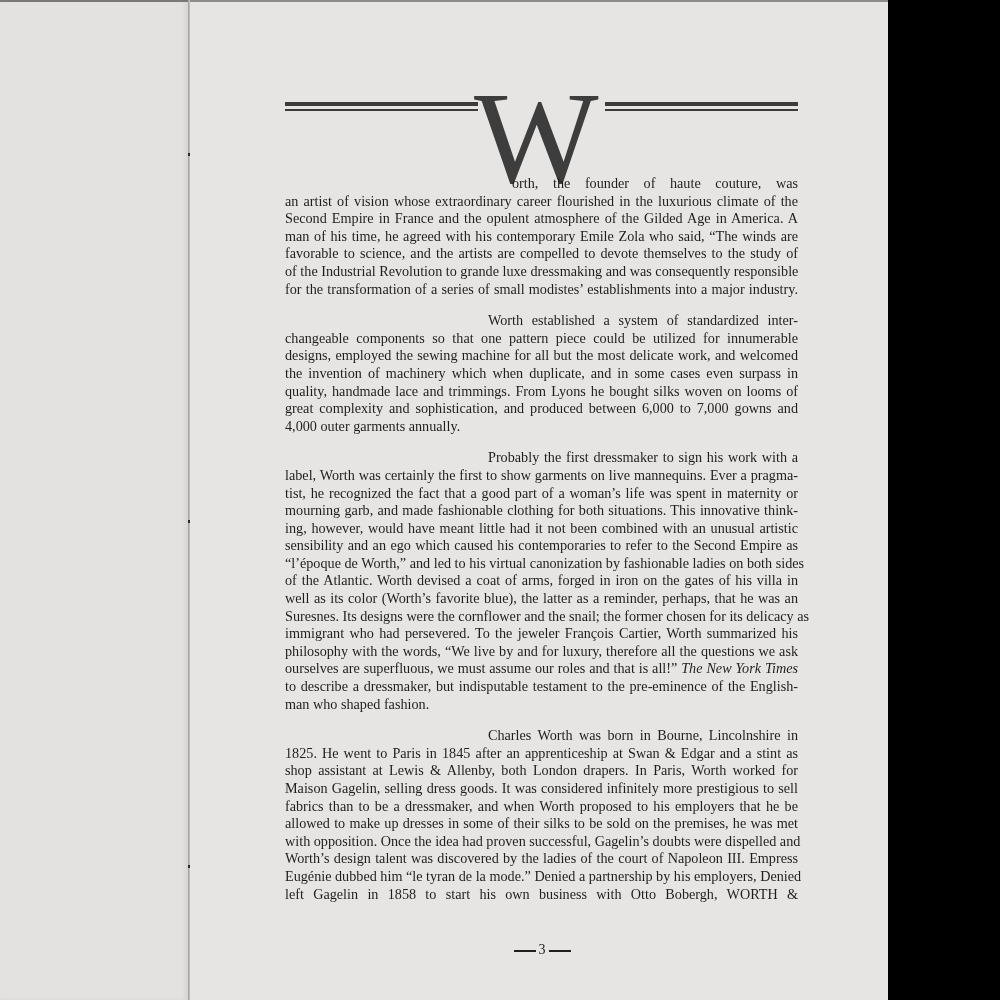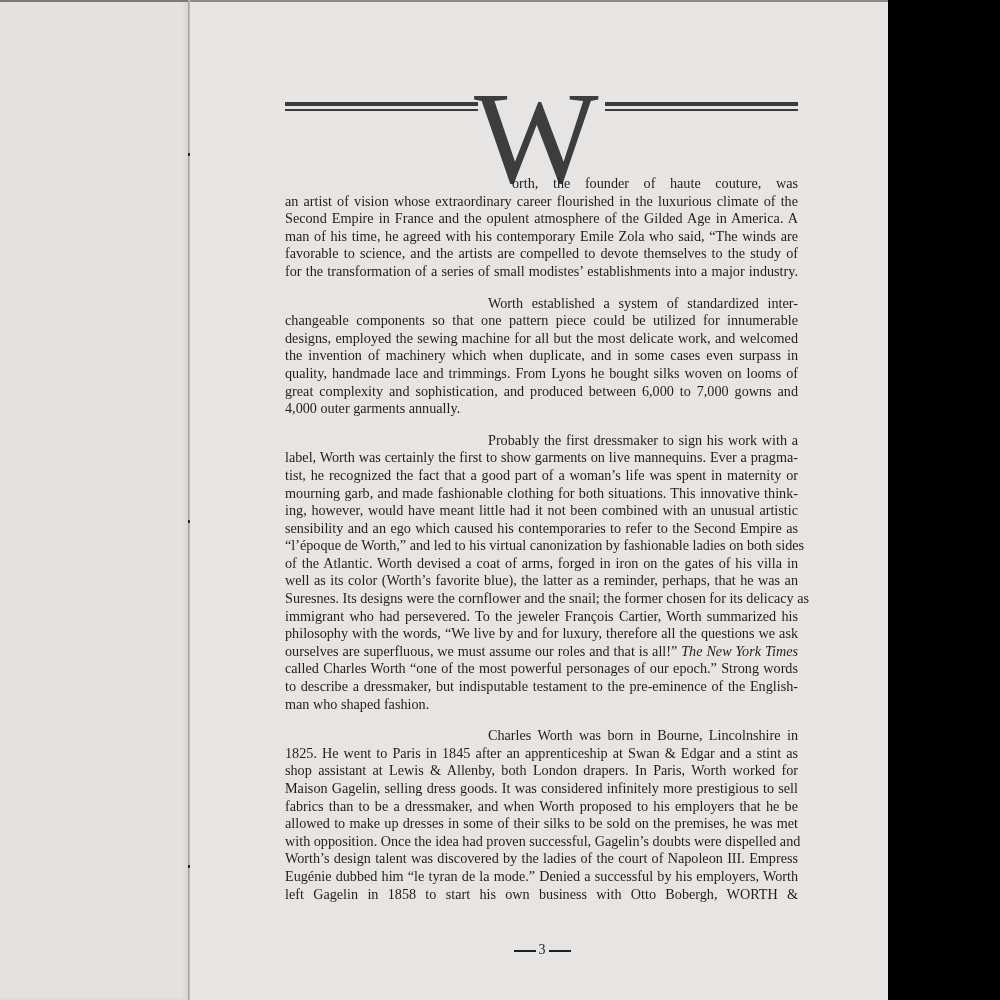--- a/index.html
+++ b/index.html
@@ -82,20 +82,21 @@
 <div class="dropcap">W</div>
 
 <div class="text-block">
 
   <div>
     <span class="line indent-first">orth, the founder of haute couture, was</span>
     <span class="line">an artist of vision whose extraordinary career flourished in the luxurious climate of the</span>
     <span class="line">Second Empire in France and the opulent atmosphere of the Gilded Age in America. A</span>
     <span class="line">man of his time, he agreed with his contemporary Emile Zola who said, “The winds are</span>
     <span class="line">favorable to science, and the artists are compelled to devote themselves to the study of</span>
+    <span class="line">of the Industrial Revolution to grande luxe dressmaking and was consequently responsible</span>
     <span class="line">for the transformation of a series of small modistes’ establishments into a major industry.</span>
   </div>
 
   <div>
     <span class="line indent-para">Worth established a system of standardized inter-</span>
     <span class="line">changeable components so that one pattern piece could be utilized for innumerable</span>
     <span class="line">designs, employed the sewing machine for all but the most delicate work, and welcomed</span>
     <span class="line">the invention of machinery which when duplicate, and in some cases even surpass in</span>
     <span class="line">quality, handmade lace and trimmings. From Lyons he bought silks woven on looms of</span>
     <span class="line">great complexity and sophistication, and produced between 6,000 to 7,000 gowns and</span>
@@ -109,34 +110,33 @@
     <span class="line">mourning garb, and made fashionable clothing for both situations. This innovative think-</span>
     <span class="line">ing, however, would have meant little had it not been combined with an unusual artistic</span>
     <span class="line">sensibility and an ego which caused his contemporaries to refer to the Second Empire as</span>
     <span class="line">“l’époque de Worth,” and led to his virtual canonization by fashionable ladies on both sides</span>
     <span class="line">of the Atlantic. Worth devised a coat of arms, forged in iron on the gates of his villa in</span>
     <span class="line">well as its color (Worth’s favorite blue), the latter as a reminder, perhaps, that he was an</span>
     <span class="line">Suresnes. Its designs were the cornflower and the snail; the former chosen for its delicacy as</span>
     <span class="line">immigrant who had persevered. To the jeweler François Cartier, Worth summarized his</span>
     <span class="line">philosophy with the words, “We live by and for luxury, therefore all the questions we ask</span>
     <span class="line"><span>ourselves are superfluous, we must assume our roles and that is all!”</span> <span class="em">The New York Times</span></span>
-    <span class="line">called Charles Worth “one of the most powerful personages of our epoch.” Strong words</span>
     <span class="line">to describe a dressmaker, but indisputable testament to the pre-eminence of the English-</span>
     <span class="line last">man who shaped fashion.</span>
   </div>
 
   <div>
     <span class="line indent-para">Charles Worth was born in Bourne, Lincolnshire in</span>
     <span class="line">1825. He went to Paris in 1845 after an apprenticeship at Swan &amp; Edgar and a stint as</span>
     <span class="line">shop assistant at Lewis &amp; Allenby, both London drapers. In Paris, Worth worked for</span>
     <span class="line">Maison Gagelin, selling dress goods. It was considered infinitely more prestigious to sell</span>
     <span class="line">fabrics than to be a dressmaker, and when Worth proposed to his employers that he be</span>
     <span class="line">allowed to make up dresses in some of their silks to be sold on the premises, he was met</span>
     <span class="line">with opposition. Once the idea had proven successful, Gagelin’s doubts were dispelled and</span>
     <span class="line">Worth’s design talent was discovered by the ladies of the court of Napoleon III. Empress</span>
-    <span class="line">Eugénie dubbed him “le tyran de la mode.” Denied a successful by his employers, Worth</span>
+    <span class="line">Eugénie dubbed him “le tyran de la mode.” Denied a partnership by his employers, Denied</span>
     <span class="line">left Gagelin in 1858 to start his own business with Otto Bobergh, WORTH &amp;</span>
   </div>
 </div>
 
 <div class="page-number">
   <span class="pn-dash"></span><span>3</span><span class="pn-dash"></span>
 </div>
 
 </body></html>

